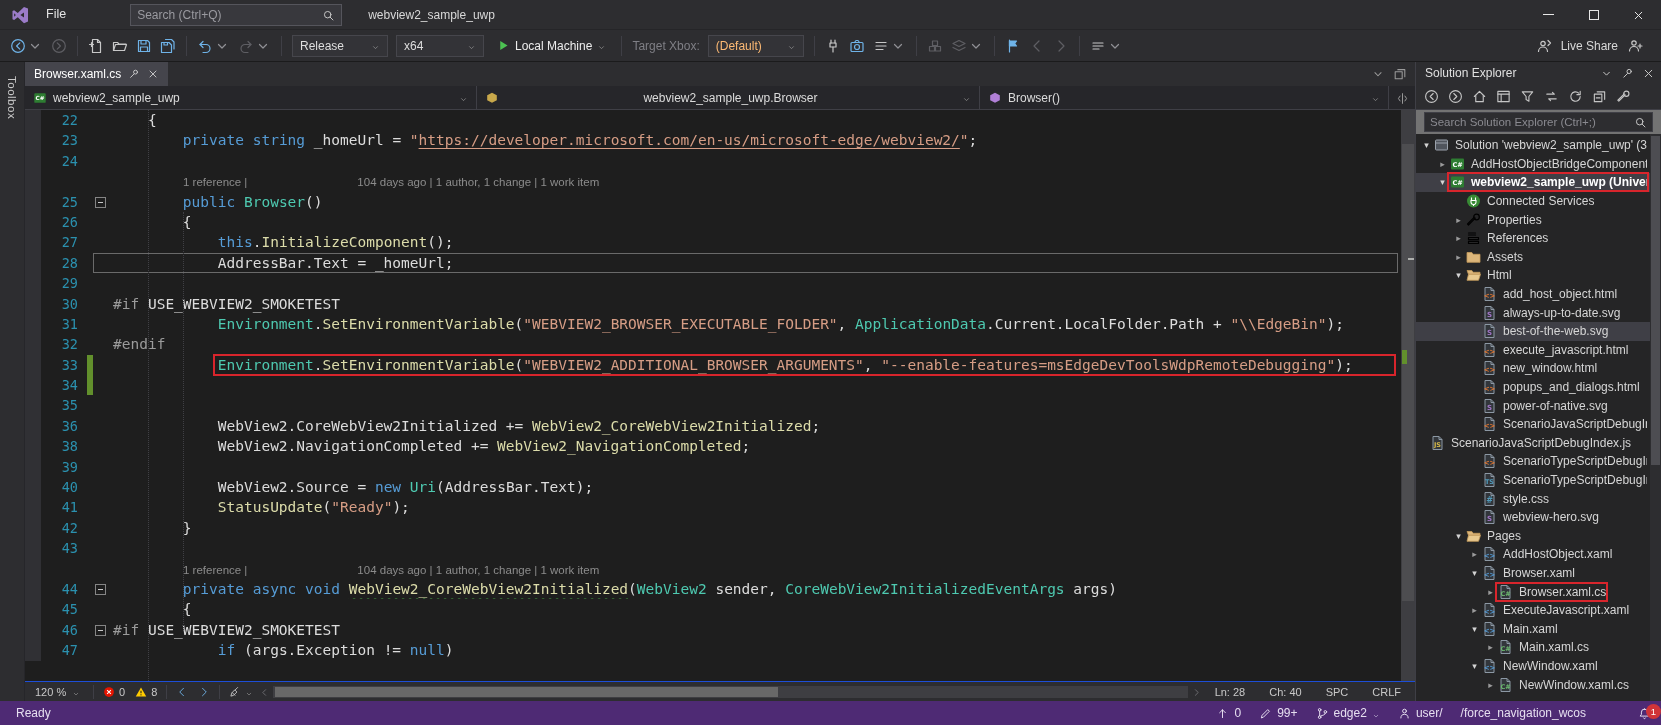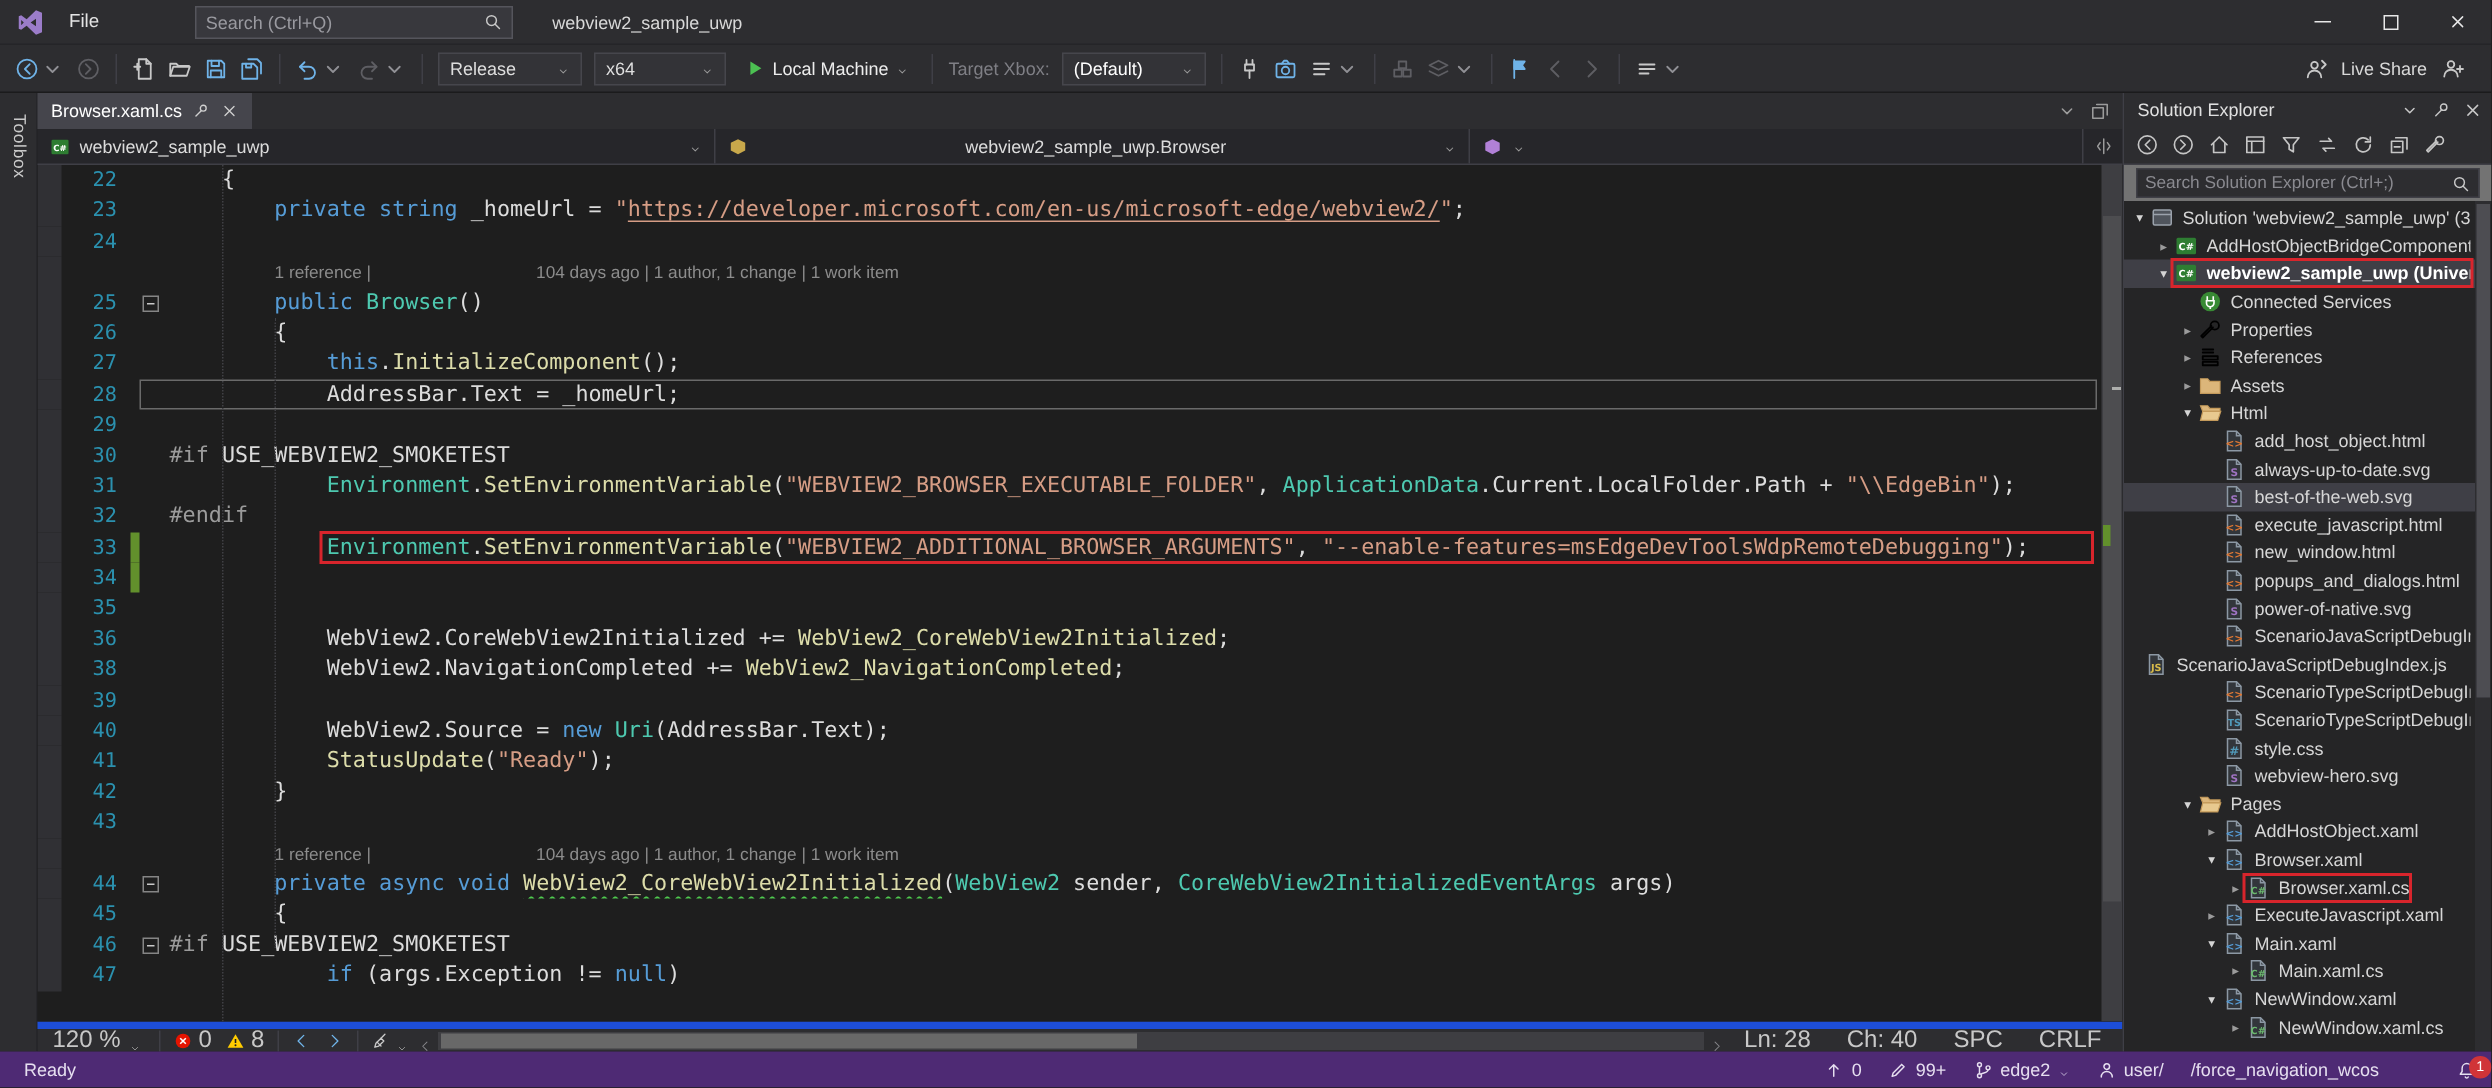--- a/index.html
+++ b/index.html
@@ -34,21 +34,21 @@
     padding:0 3px;margin:0 1px;border-radius:2px;}
   .tb-btn [data-icon]{width:16px;height:16px;}
   .tb-btn.accent{color:#6FB3E8;}
   .tb-btn.disabled{color:#5E5E63;}
   .tb-chev{width:8px;height:8px;color:#909095;margin-left:1px;}
   .tb-sep{width:1px;height:20px;background:#3F3F46;margin:0 6px;display:inline-block;}
   .tb-select{height:22px;background:#333337;border:1px solid #46464C;color:#DEDEDE;font-size:12px;
     display:flex;align-items:center;padding:0 7px;margin:0 4px;}
   .tb-select .lbl{flex:1;white-space:nowrap;}
   .tb-select [data-icon]{width:9px;height:9px;color:#9B9B9B;margin-left:8px;}
-  .tb-select.muted{color:#ffffff;}
+  .tb-select.muted{color:#fdba74;}
   .tb-label{color:#7F7F85;font-size:12px;margin:0 4px;white-space:nowrap;}
   .tb-start{height:24px;display:flex;align-items:center;gap:5px;color:#ECECEC;font-size:12px;
     padding:0 7px;margin:0 2px;}
   .tb-start .play{width:13px;height:13px;color:#4CC152;}
   .tb-start [data-icon].chv{width:9px;height:9px;color:#9B9B9B;}
   .tb-right{margin-left:auto;display:flex;align-items:center;gap:9px;padding-right:12px;}
   .tb-right [data-icon]{width:16px;height:16px;color:#C8C8C8;}
   .ls-label{font-size:12px;color:#D8D8D8;}
 
   
@@ -108,22 +108,22 @@
   .red-box{position:absolute;left:188px;right:5px;top:-1px;bottom:-1px;border:2px solid var(--red);pointer-events:none;}
   .guide{position:absolute;width:0;border-left:1px dotted #404045;pointer-events:none;}
   .g1{left:123px;top:0;bottom:0;}
   .g2{left:158px;top:102px;height:420px;}
   .vscroll{position:absolute;top:0;right:0;bottom:0;width:14px;background:#3E3E42;}
   .vthumb{position:absolute;left:1px;right:1px;top:6%;height:80%;background:#4D4D50;}
   .vmark-green{position:absolute;left:1px;width:5px;top:42%;height:14px;background:#62902C;}
   .vmark-caret{position:absolute;left:7px;width:6px;top:26%;height:2px;background:#AEAFAD;}
 
   
-  .ebottom{height:20px;background:#2D2D30;border-top:5px solid #1d4ed8;display:flex;align-items:center;
-    font-size:16px;color:#C8C8C8;padding:0 2px;}
+  .ebottom{height:20px;background:#2D2D30;border-top:1px solid #1d4ed8;display:flex;align-items:center;
+    font-size:11px;color:#C8C8C8;padding:0 2px;}
   .zoom{display:flex;align-items:center;gap:6px;padding:0 8px;min-width:62px;}
   .zchev{width:8px;height:8px;color:#9B9B9B;}
   .eb-sep{width:1px;height:14px;background:#3F3F46;margin:0 4px;}
   .eb-item{display:flex;align-items:center;gap:4px;padding:0 5px;}
   .eb-item.blue{color:#6FB3E8;}
   .ebic{width:12px;height:12px;display:inline-flex;}
   .hs-arrow{width:9px;height:9px;color:#86868A;margin:0 2px;}
   .hstrack{flex:1;height:12px;background:#3E3E42;position:relative;margin:0 2px;}
   .hsthumb{position:absolute;left:2px;width:55%;top:1px;bottom:1px;background:#686868;}
   .stat{margin:0 12px;color:#C8C8C8;white-space:nowrap;}
@@ -439,20 +439,21 @@
               </svg></span>
           <span class="ntext">webview2_sample_uwp.Browser</span>
           <span class="nchev" data-icon="chevron-down"><svg viewBox="0 0 16 16" width="100%" height="100%" fill="none" stroke="currentColor" stroke-width="1.2" stroke-linecap="round" stroke-linejoin="round">
                 <path d="M4.5 6.5 8 10l3.5-3.5"></path>
               </svg></span>
         </div>
         <div class="combo c3">
           <span class="nicon" data-icon="method-cube"><svg viewBox="0 0 16 16" width="100%" height="100%">
                 <path d="M8 2l5.5 2.8v5.8L8 13.5 2.5 10.6V4.8z" fill="#B180D7"></path>
               </svg></span>
+          <span class="ntext">Browser()</span>
           <span class="nchev" data-icon="chevron-down"><svg viewBox="0 0 16 16" width="100%" height="100%" fill="none" stroke="currentColor" stroke-width="1.2" stroke-linecap="round" stroke-linejoin="round">
                 <path d="M4.5 6.5 8 10l3.5-3.5"></path>
               </svg></span>
         </div>
         <div class="nav-end">
             <span data-icon="splitter"><svg viewBox="0 0 16 16" width="100%" height="100%" fill="none" stroke="currentColor" stroke-width="1.2" stroke-linecap="round" stroke-linejoin="round">
                 <path d="M8 2v12M5 5 3 8l2 3M11 5l2 3-2 3"></path>
               </svg></span>
           </div>
       </div>

